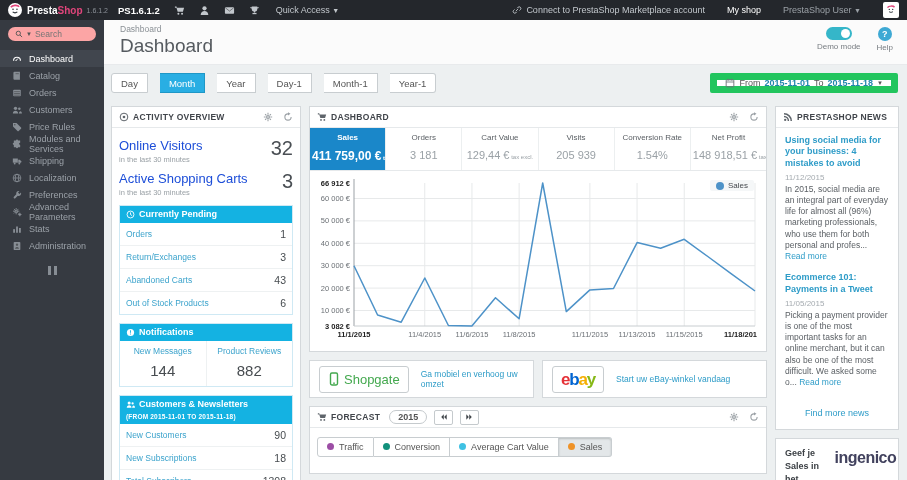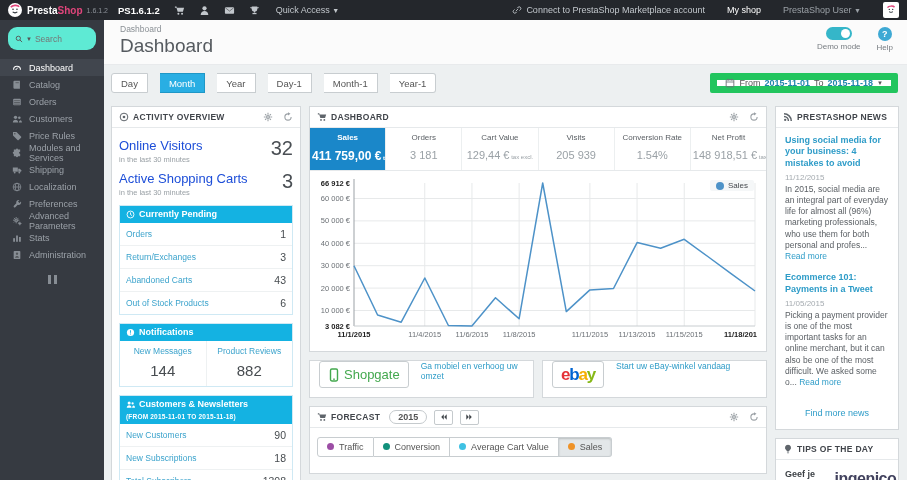--- a/index.html
+++ b/index.html
@@ -19,21 +19,21 @@
   .qa { font-size:9px; color:#c2c7cc; margin-left:16px; cursor:pointer; }
   .caret { font-size:7px; }
   .top-right { margin-left:auto; display:flex; align-items:center; gap:22px; }
   .mk { display:flex; align-items:center; gap:4px; font-size:9px; color:#c2c7cc; cursor:pointer; }
   .myshop { font-size:9px; color:#fff; cursor:pointer; }
   .usermenu { font-size:9px; color:#9aa0a6; cursor:pointer; }
   .avatar { width:16px; height:16px; background:#fff; border-radius:2px; display:flex; align-items:center; justify-content:center; cursor:pointer; }
 
   
   .sidebar { position:absolute; left:0; top:20px; bottom:0; width:104px; background:#363a41; z-index:10; }
-  .searchwrap { margin:7px 8px 9px; background:#5eead4; border-radius:9px; height:23px; display:flex; align-items:center; padding:0 7px; gap:3px; }
+  .searchwrap { margin:7px 8px 9px; background:#fca5a5; border-radius:9px; height:14px; display:flex; align-items:center; padding:0 7px; gap:3px; }
   .searchwrap input { border:none; outline:none; width:50px; font-size:8.5px; color:#555; background:transparent; font-family:inherit; }
   .scaret { font-size:6px; color:#555; cursor:pointer; }
   .side-item { display:flex; align-items:center; gap:7px; padding:0 11px; height:17px; color:#9ba1a8; font-size:9px; cursor:pointer; }
   .side-item .ic { color:#878d94; width:11px; justify-content:center; }
   .side-item.active { background:#41464e; color:#fff; }
   .side-item.active .ic { color:#fff; }
   .collapse { display:flex; gap:3px; justify-content:center; margin-top:12px; cursor:pointer; }
   .collapse i { width:3px; height:9px; background:#878d94; display:block; }
 
   
@@ -100,21 +100,21 @@
   .ksuf { font-size:6px; }
   .kpi.active { background:#1a87c9; }
   .kpi.active .klbl { color:#fff; font-weight:bold; }
   .kpi.active .kval { color:#fff; font-size:12px; font-weight:bold; }
   .chartwrap { position:relative; padding:4px 6px 2px 4px; }
   .legend { position:absolute; top:9px; right:12px; display:flex; align-items:center; gap:4px; font-size:8px; color:#45494e; background:rgba(244,246,247,.92); padding:1px 6px; border-radius:2px; }
   .legend .dot { width:8px; height:8px; border-radius:50%; }
 
   
   .modrow { display:flex; gap:8px; margin-bottom:8px; }
-  .modcard { flex:1; background:#fff; border:1px solid #d4d8db; height:38px; display:flex; padding:0 9px; gap:12px; }
+  .modcard { flex:1; background:#fff; border:1px solid #d4d8db; height:38px; display:flex; align-items:center; padding:0 9px; gap:12px; }
   .modlogo { border:1px solid #c8cdd0; border-radius:3px; height:27px; display:flex; align-items:center; padding:0 8px; gap:4px; }
   .shopgate-text { font-size:13px; color:#43a84e; }
   .shopgate-ic { color:#43a84e; }
   .ebay-text { font-size:17px; font-weight:bold; letter-spacing:-1.2px; line-height:1; }
   .modlink { font-size:8.5px; color:#2e9cc8; cursor:pointer; }
 
   
   .year-pill { border:1px solid #c5cacd; border-radius:9px; padding:1px 8px; font-size:9px; font-weight:bold; color:#555; margin-left:5px; }
   .navbtn { border:1px solid #c5cacd; background:#fff; border-radius:2px; height:15px; width:19px; display:flex; align-items:center; justify-content:center; color:#3f4449; cursor:pointer; margin-left:3px; padding:0; }
   .fc-body { padding:8px 7px 16px; }
@@ -716,30 +716,20 @@
             <div class="article">
               <a class="atitle">Ecommerce 101: Payments in a Tweet</a>
               <div class="adate">11/05/2015</div>
               <div class="atext"><span>Picking a payment provider is one of the most important tasks for an online merchant, but it can also be one of the most difficult. We asked some o... </span><a class="readmore">Read more</a></div>
             </div>
           </div>
         <a class="morelink">Find more news</a>
       </section>
 
       <section class="panel">
-        <div class="phead">
-          <span class="ic pico">
-              <svg width="10" height="10" viewBox="0 0 12 12" fill="currentColor">
-                <path d="M6 .8a3.6 3.6 0 0 1 2 6.6c-.4.3-.6.7-.6 1.1H4.6c0-.4-.2-.8-.6-1.1A3.6 3.6 0 0 1 6 .8z"></path>
-                <rect x="4.6" y="9.1" width="2.8" height=".9" rx=".4"></rect>
-                <rect x="5" y="10.3" width="2" height=".8" rx=".4"></rect>
-              </svg>
-            </span>
-          <span class="ptitle">TIPS OF THE DAY</span>
-        </div>
         <div class="tbody">
           <div class="tips-top">
             <div class="theadline">Geef je Sales in het buitenland een Boost!</div>
             <div class="tlogo">
               <div class="ibrand">ingenico</div>
 
             </div>
           </div>
 
         </div>

